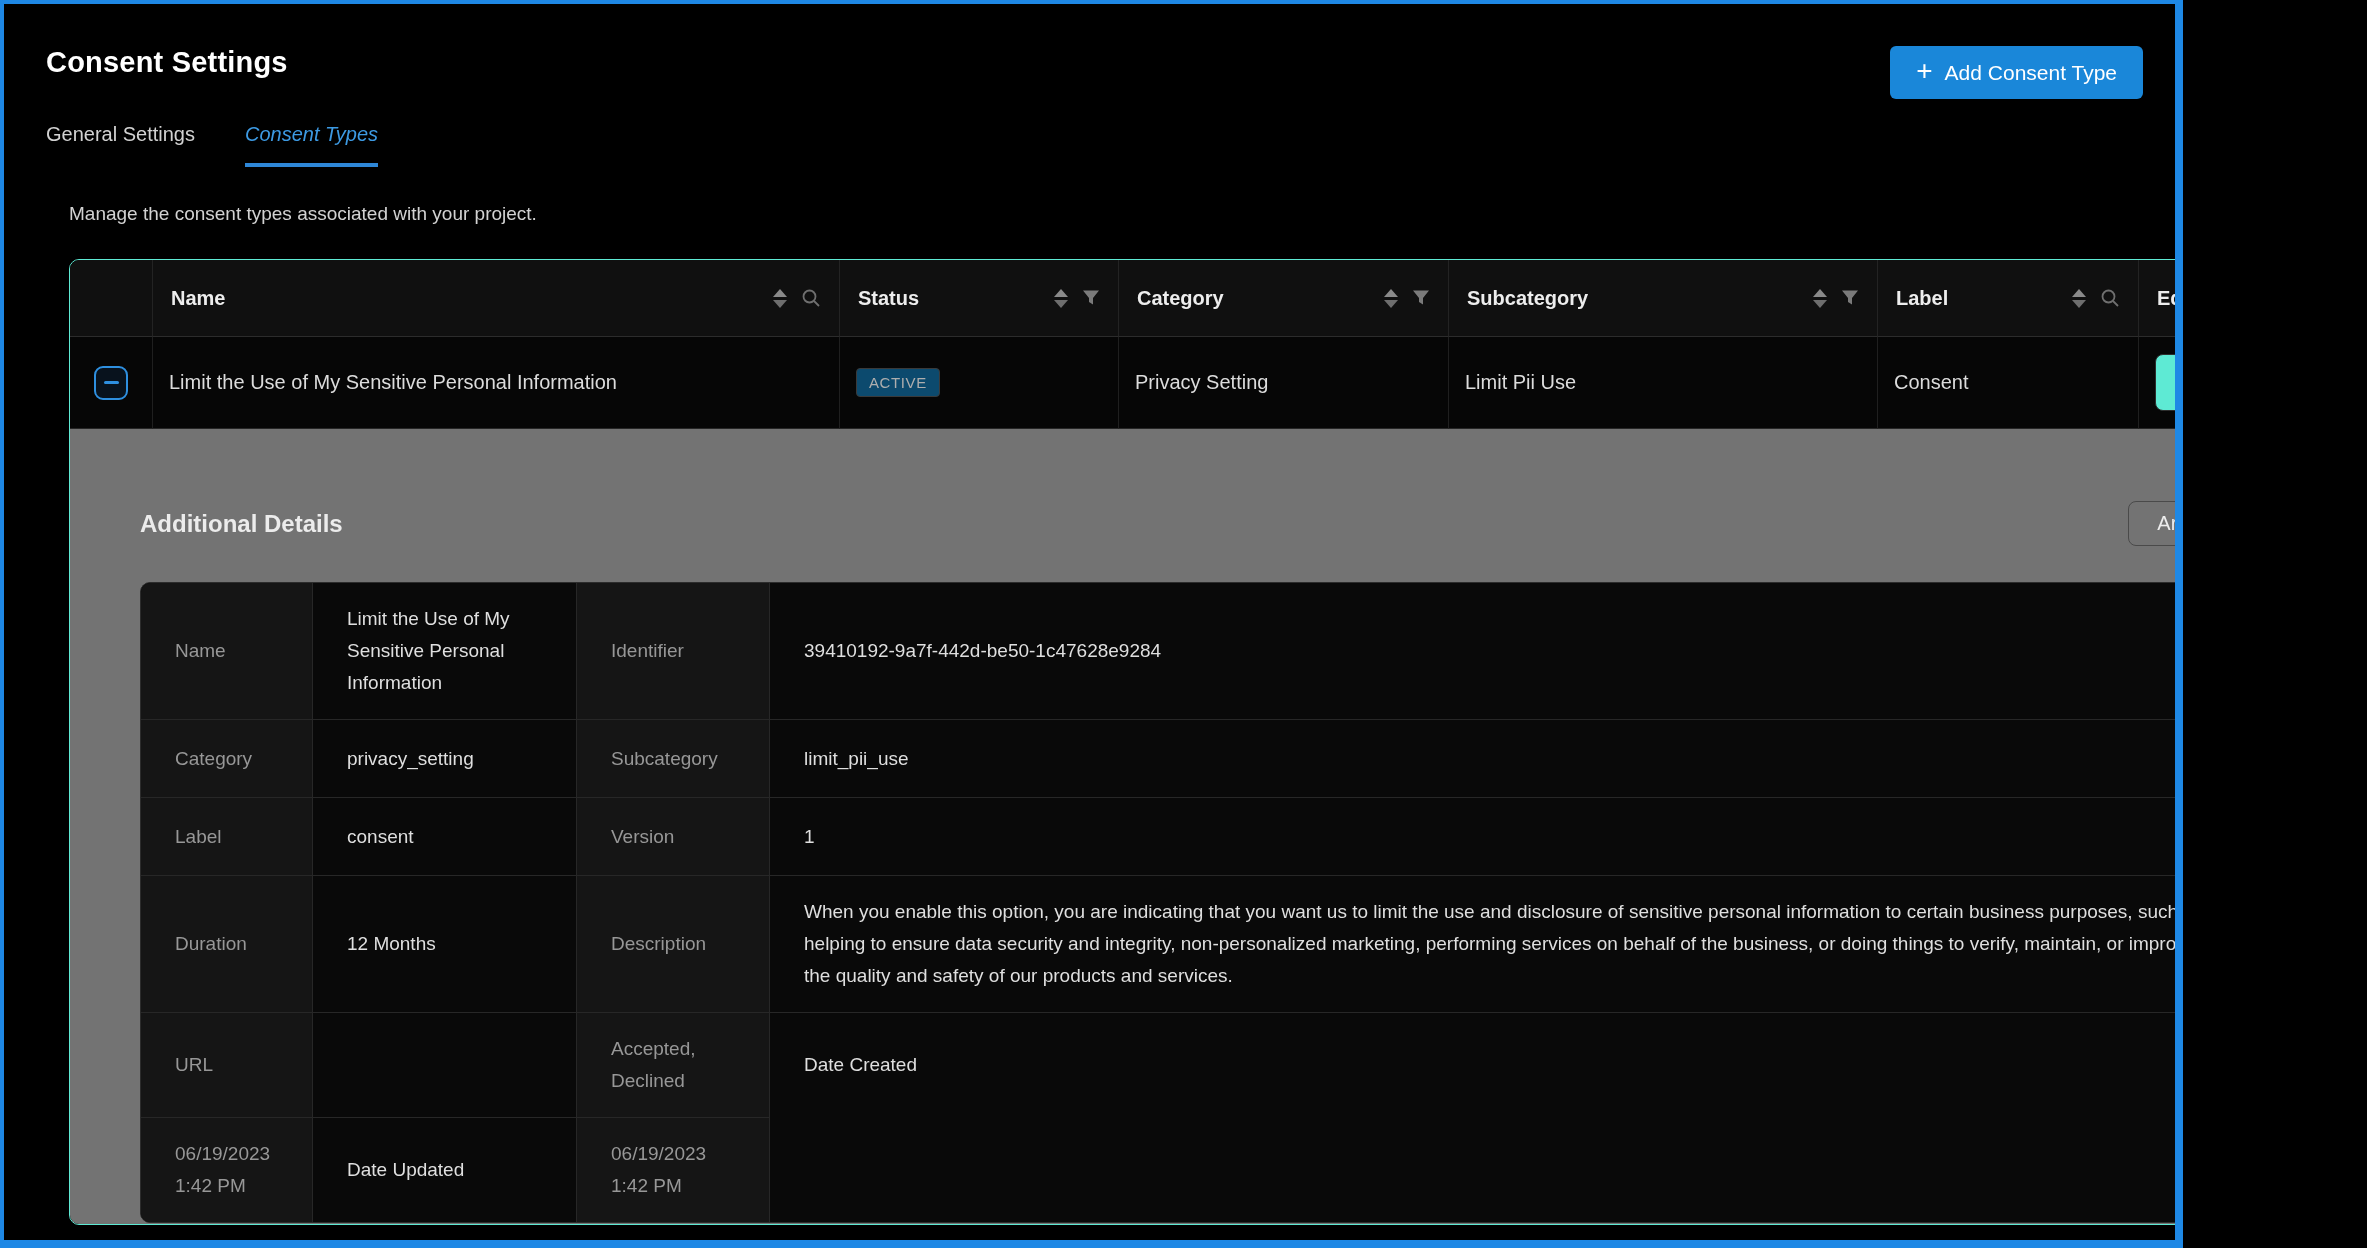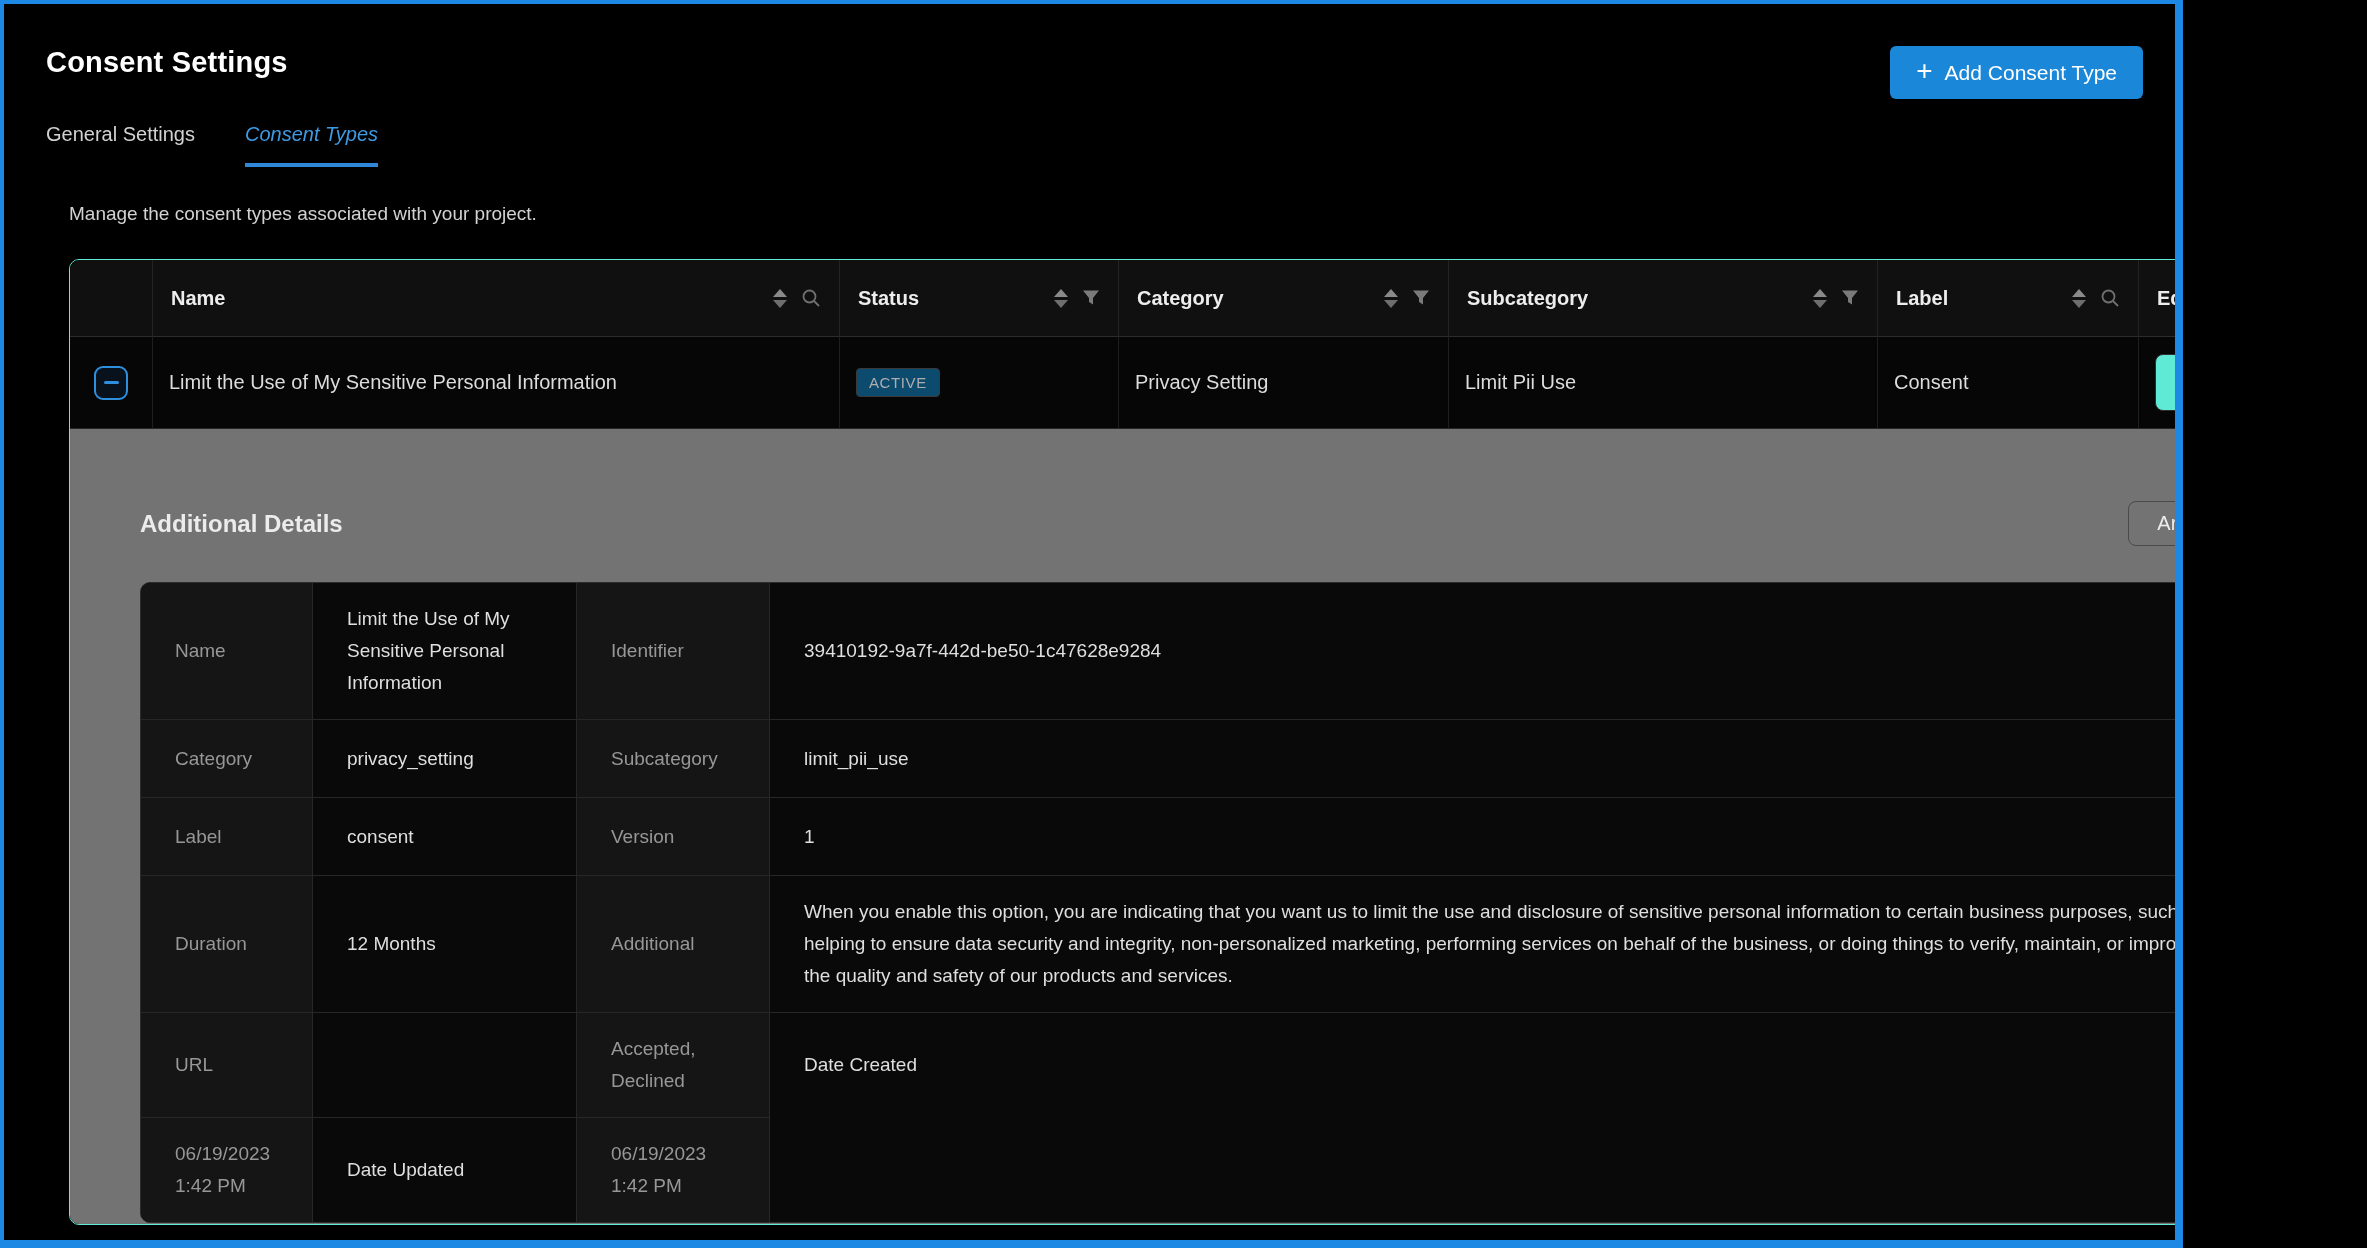--- a/index.html
+++ b/index.html
@@ -278,21 +278,21 @@
         <div>Subcategory</div>
         <div>limit_pii_use</div>
 
         <div>Label</div>
         <div>consent</div>
         <div>Version</div>
         <div>1</div>
 
         <div>Duration</div>
         <div>12 Months</div>
-        <div>Additional</div>
+        <div>Description</div>
         <div>When you enable this option, you are indicating that you want us to limit the use and disclosure of sensitive personal information to certain business purposes, such as helping to ensure data security and integrity, non-personalized marketing, performing services on behalf of the business, or doing things to verify, maintain, or improve the quality and safety of our products and services.</div>
 
         <div>URL</div>
         <div></div>
         <div>Accepted, Declined</div>
 
         <div>Date Created</div>
         <div>06/19/2023 1:42 PM</div>
         <div>Date Updated</div>
         <div>06/19/2023 1:42 PM</div>

